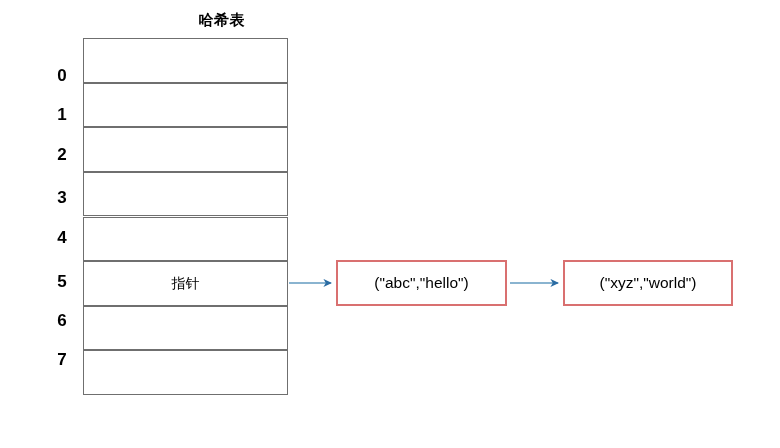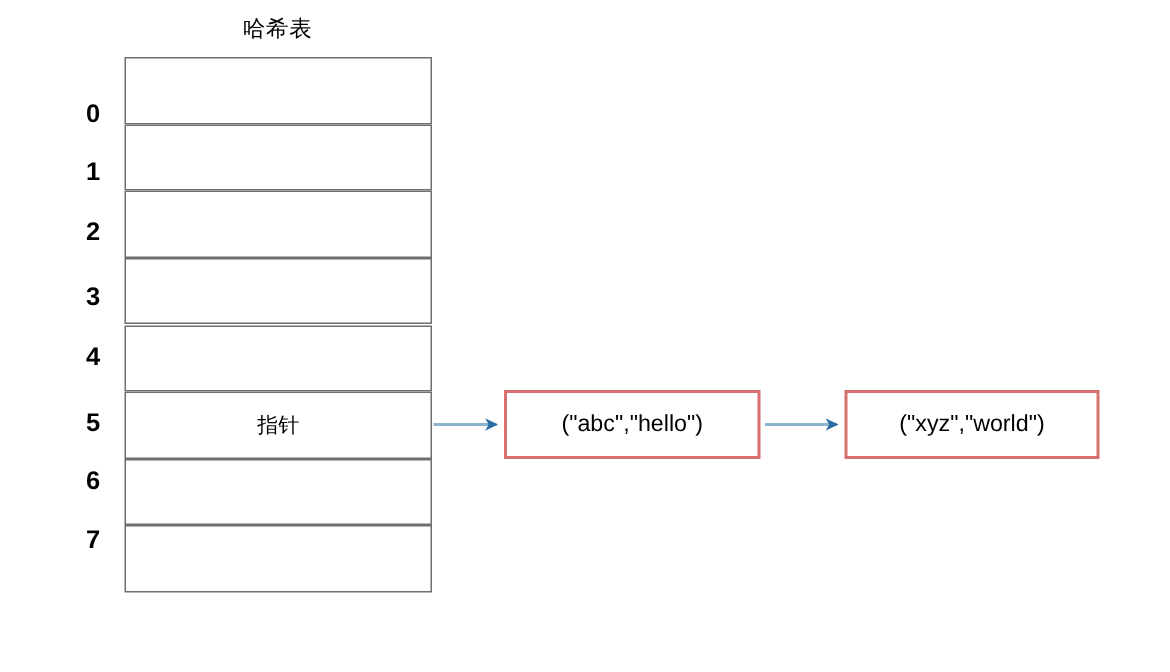--- a/index.html
+++ b/index.html
@@ -23,23 +23,23 @@
     width: 780px;
     height: 448px;
   }
 
   
   .diagram-title {
     position: absolute;
     left: 125px;
     top: 10px;
     width: 120px;
-    text-align: center;
+    text-align: right;
     font-size: 15px;
-    font-weight: normal;
+    font-weight: bold;
     line-height: 20px;
     letter-spacing: 0.5px;
     white-space: nowrap;
   }
 
   
   .hash-table {
     position: absolute;
     left: 83px;
     top: 38px;

